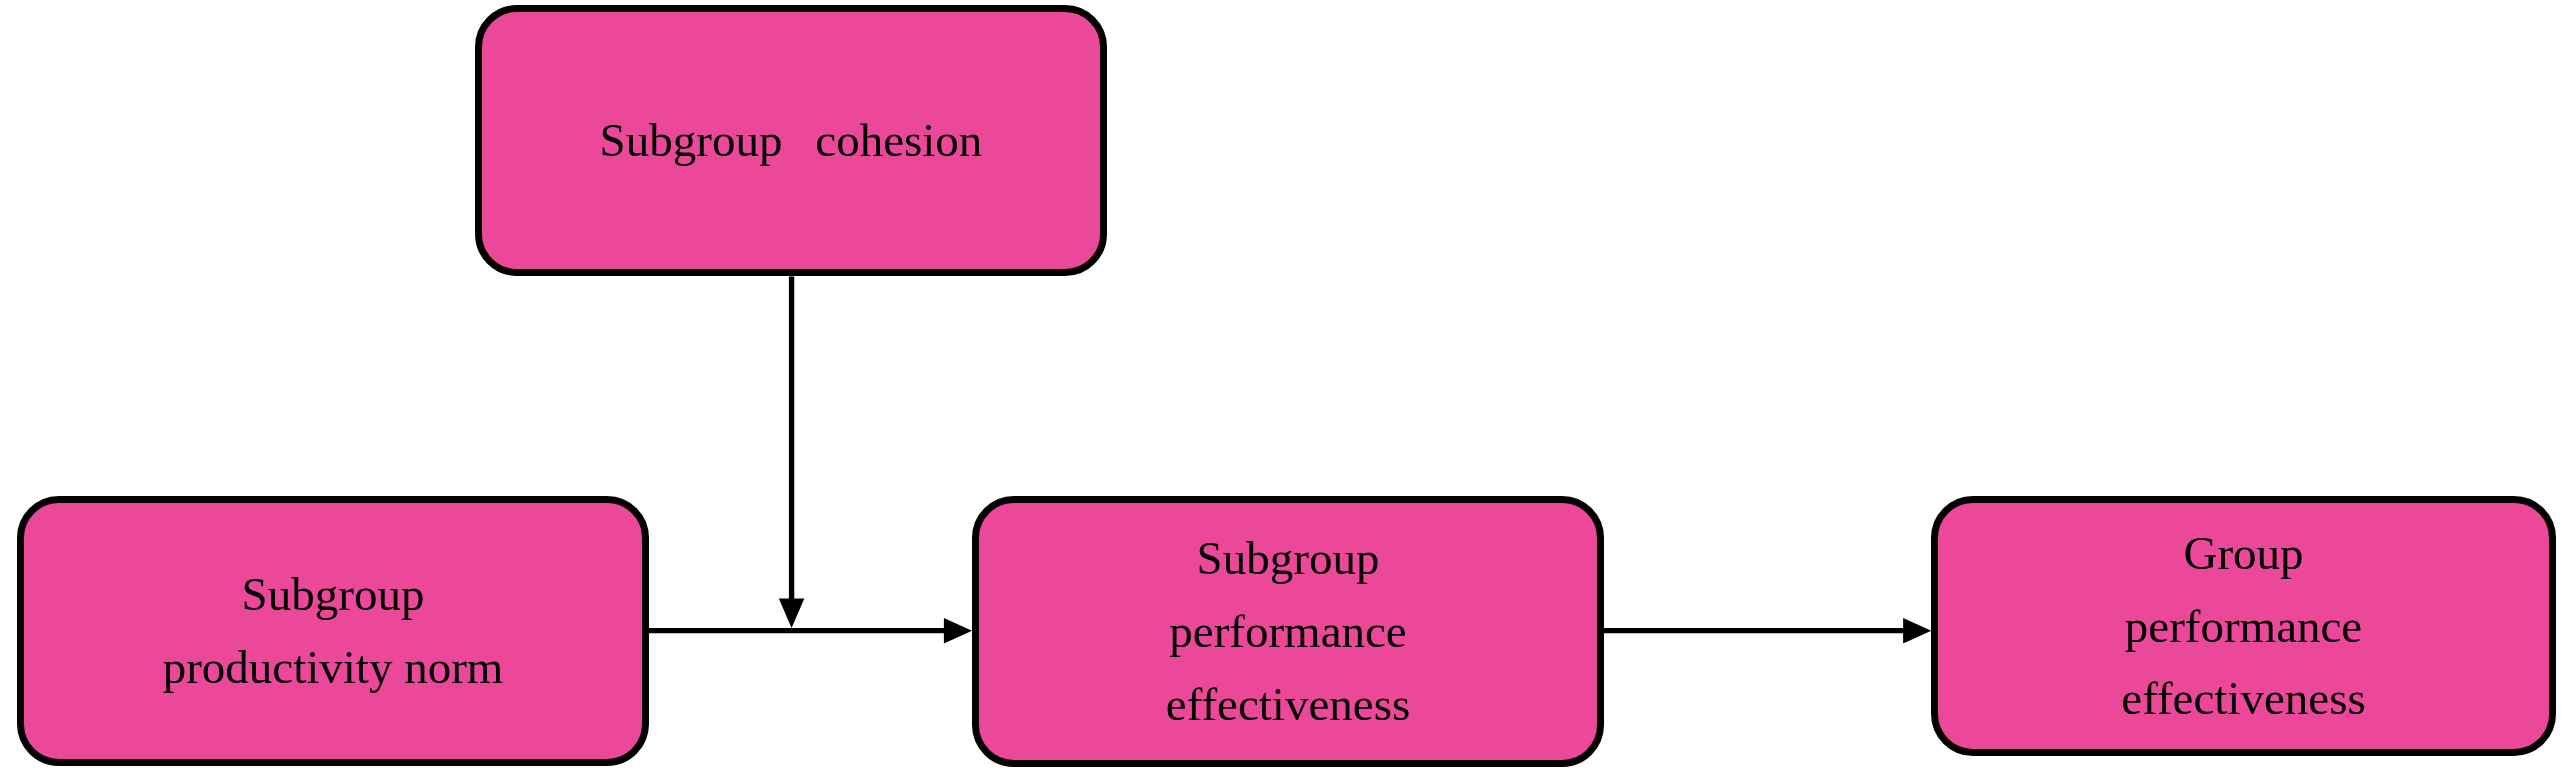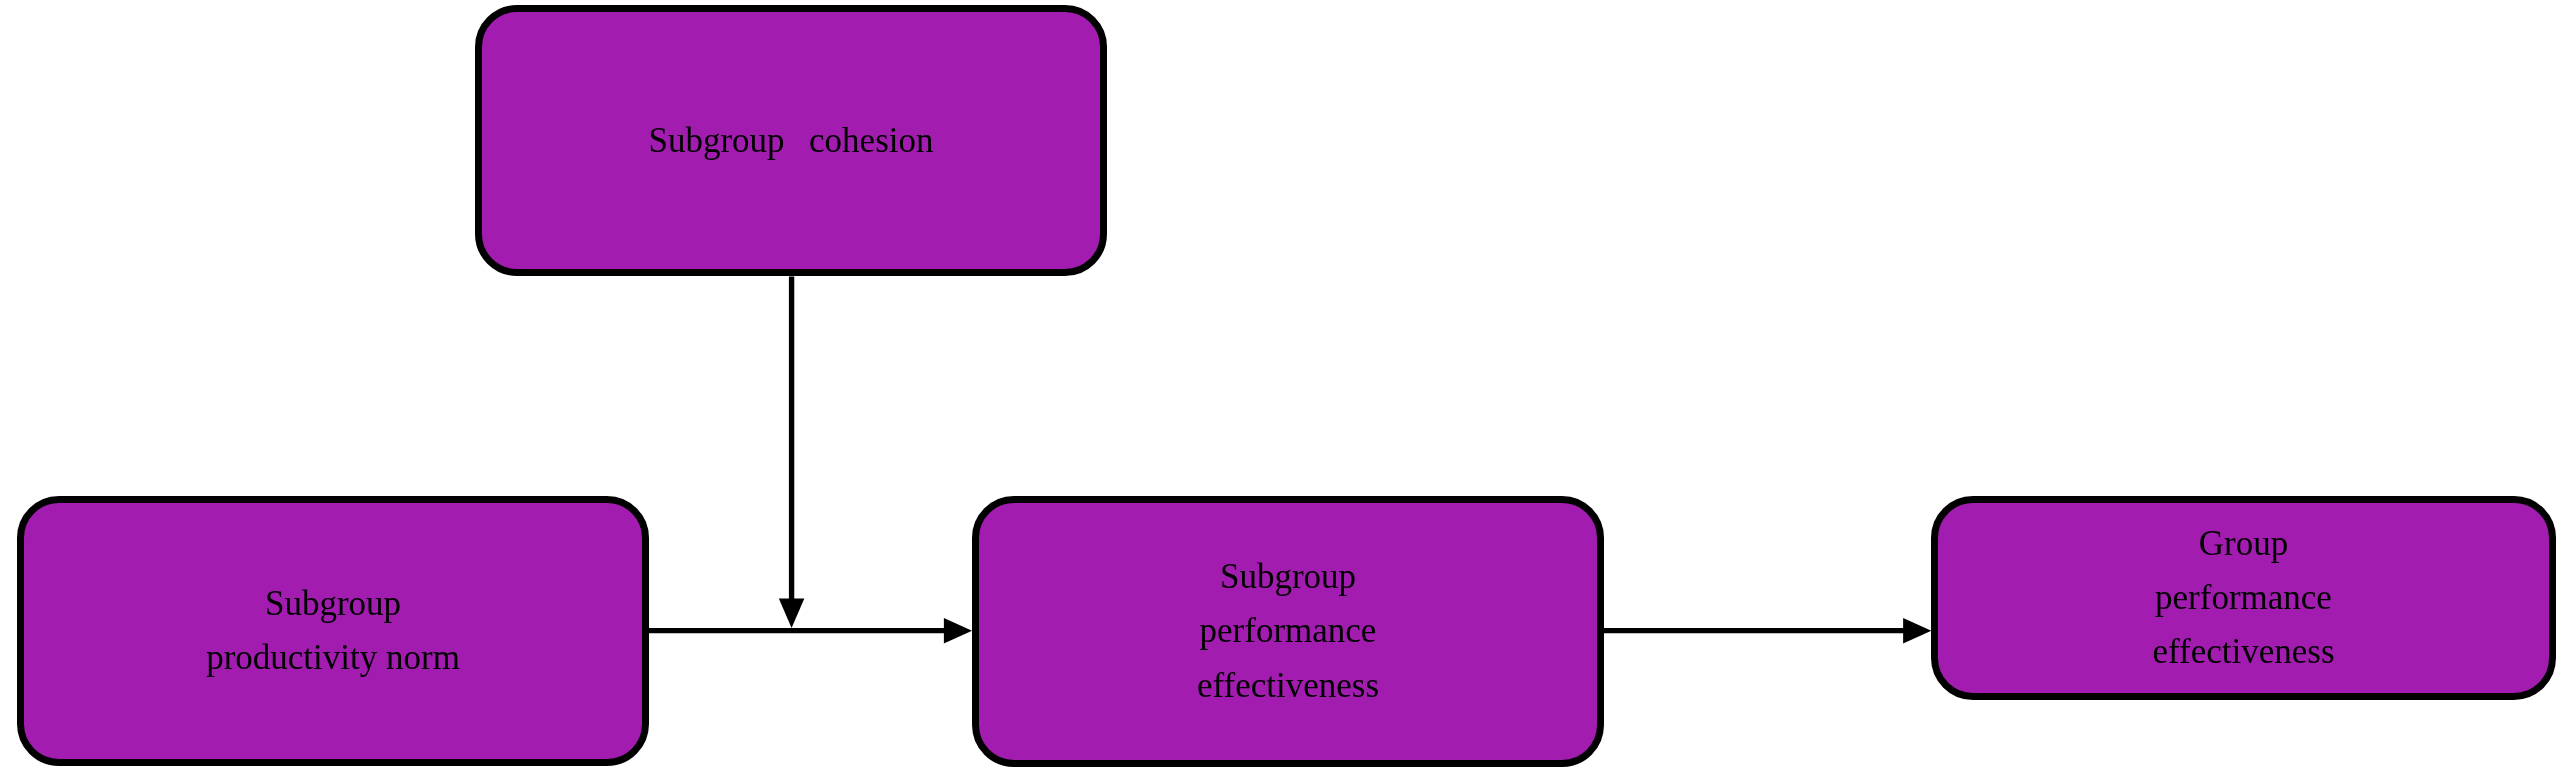--- a/index.html
+++ b/index.html
@@ -29,44 +29,44 @@
   }
   .connectors polygon {
     fill: #000000;
     stroke: none;
   }
   .node {
     position: absolute;
     box-sizing: border-box;
     border: 7.4px solid #000000;
     border-radius: 42px;
-    background: #a21caf;
+    background: #ec4899;
     display: flex;
     align-items: center;
     justify-content: center;
     text-align: center;
-    font-size: 35px;
+    font-size: 47px;
     line-height: 1.55;
   }
   .node-label {
     white-space: pre-line;
     padding: 0 13.4px;
   }
   .node--cohesion {
     left: 475px; top: 5.4px; width: 632px; height: 271px;
     word-spacing: 0.45em;
   }
   .node--productivity {
     left: 17px; top: 496px; width: 632px; height: 270px;
   }
   .node--subperf {
     left: 972px; top: 496px; width: 632px; height: 271px;
   }
   .node--groupperf {
-    left: 1931px; top: 496px; width: 625px; height: 204px;
+    left: 1931px; top: 496px; width: 625px; height: 260px;
   }
 </style>
 </head>
 <body>
 
 <div class="canvas">
 
   <svg class="connectors" viewBox="0 0 3840 1164" xmlns="http://www.w3.org/2000/svg" aria-hidden="true">
 
     <g>

